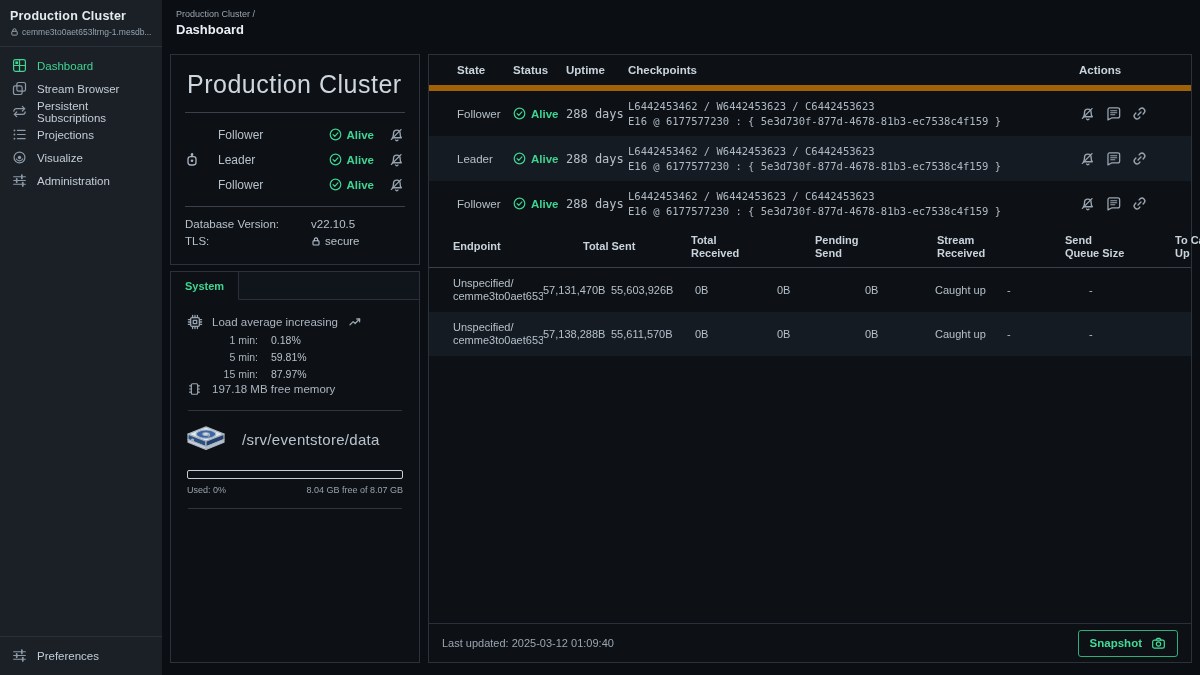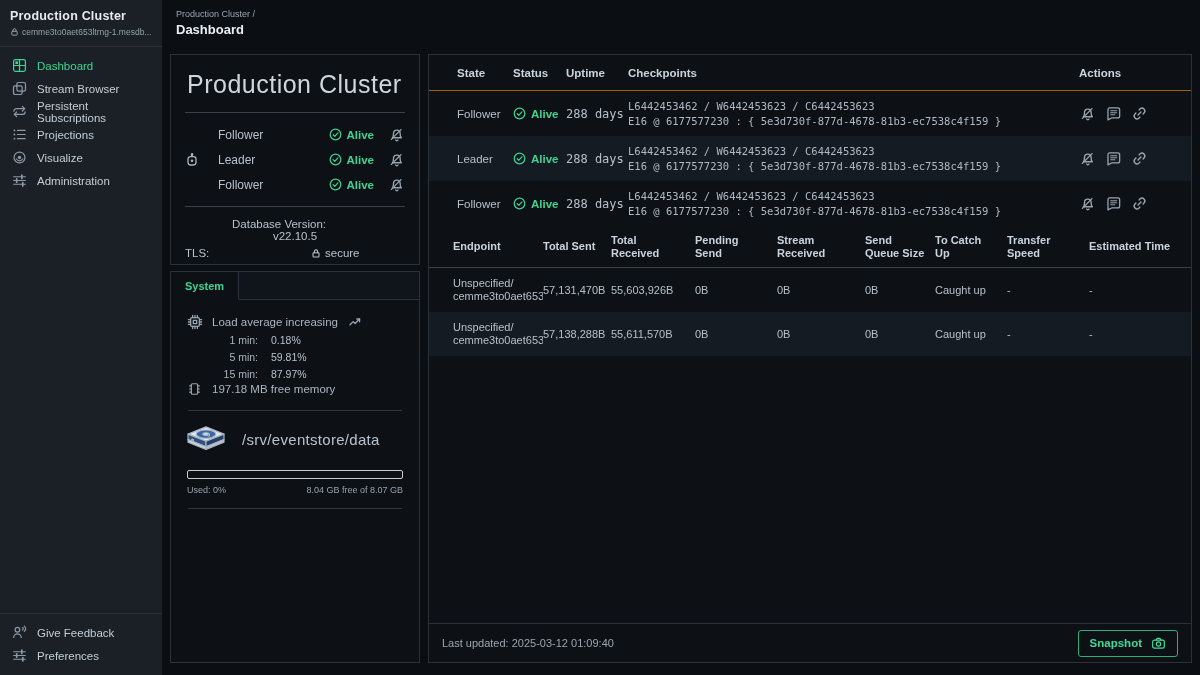--- a/index.html
+++ b/index.html
@@ -36,21 +36,21 @@
   .ov-title { font-size:25px; font-weight:300; color:#ced6de; letter-spacing:.5px; margin:15px 0 13px 2px; }
   .ov-divider { border-top:1px solid #3a414b; }
   .node-row { height:25px; display:flex; align-items:center; }
   .node-row.first { margin-top:9px; }
   .node-ic { width:20px; margin-right:13px; color:#aab5c0; }
   .node-role { flex:1; font-size:12px; color:#b7c1cb; }
   .node-status { display:flex; align-items:center; gap:5px; font-size:11.5px; font-weight:700; color:#3fd492; }
   .node-bell { margin-left:14px; color:#97a3af; }
   .ov-divider.low { margin-top:9px; }
   .info-row { display:flex; font-size:11.5px; color:#b7c1cb; margin-top:5px; align-items:center; }
-  .info-row.first { margin-top:11px;flex-direction:column; }
+  .info-row.first { margin-top:11px; }
   .info-label { width:126px; flex-shrink:0; }
   .info-value { display:flex; align-items:center; gap:4px; }
 
   .system-panel { flex:1; display:flex; flex-direction:column; min-height:0; }
   .tabbar { height:28px; display:flex; background:#10151b; border-bottom:1px solid #2a3039; flex-shrink:0; }
   .tab { padding:0 14px; display:flex; align-items:center; font-size:11px; font-weight:700; color:#aab4bf; cursor:default; }
   .tab.active { background:#0d1116; color:#3fd492; border-right:1px solid #2a3039; margin-bottom:-1px; border-bottom:1px solid #0d1116; }
   .tab.inactive { background:#181e25; border-right:1px solid #2a3039; }
   .sys-body { padding:14px 16px; font-size:11.5px; color:#aab5c0; }
   .srow { display:flex; align-items:center; gap:9px; }
@@ -62,31 +62,31 @@
   .mem-row { }
   .sys-divider { border-top:1px solid #2e353e; margin:13px 1px 0 1px; }
   .disk-row { display:flex; align-items:center; gap:17px; margin-top:15px; }
   .disk-path { font-size:15px; color:#b9c3cd; letter-spacing:.3px; }
   .disk-bar { margin-top:17px; height:9px; border:1px solid #c6cdd5; border-radius:2px; overflow:hidden; }
   .disk-fill { height:100%; background:#3fd492; width:0%; }
   .disk-usage { display:flex; justify-content:space-between; margin-top:6px; font-size:9px; color:#97a2ad; }
 
   
   .right-panel { flex:1; display:flex; flex-direction:column; min-width:0; }
-  .t1-head { display:grid; grid-template-columns:56px 53px 62px 1fr 96px; padding:0 16px 0 28px; height:36px; align-items:center; font-size:11.5px; font-weight:700; color:#c9d3dc; border-bottom:1px solid #a16207; flex-shrink:0; }
+  .t1-head { display:grid; grid-template-columns:56px 53px 62px 1fr 96px; padding:0 16px 0 28px; height:36px; align-items:center; font-size:11.5px; font-weight:700; color:#c9d3dc; border-bottom:6px solid #a16207; flex-shrink:0; }
   .t1-row { display:grid; grid-template-columns:56px 53px 62px 1fr 96px; padding:0 16px 0 28px; height:45px; align-items:center; flex-shrink:0; }
   .t1-row.alt, .t2-row.alt { background:#151b22; }
   .cell-state { font-size:11.5px; color:#b6c0ca; }
   .cell-status { display:flex; align-items:center; gap:5px; font-size:11.5px; font-weight:700; color:#3fd492; }
   .cell-uptime { font-family:"DejaVu Sans Mono", monospace; font-size:12px; color:#b6c0ca; }
   .cell-cp { font-family:"DejaVu Sans Mono", monospace; font-size:10.5px; line-height:14.5px; color:#aeb9c4; white-space:nowrap; overflow:hidden; }
   .cell-actions { display:flex; gap:9px; color:#9aa5b1; }
   .act-ic { width:17px; height:17px; cursor:pointer; }
 
-  .t2-head { display:grid; grid-template-columns:90px 68px 84px 82px 88px 70px 72px 82px 1fr; padding:6px 8px 6px 24px; min-height:42px; align-items:center; font-size:11px; font-weight:700; color:#c9d3dc; border-bottom:1px solid #39414a; line-height:13px; flex-shrink:0; }
+  .t2-head { display:grid; grid-template-columns:90px 68px 84px 82px 88px 70px 72px 82px 1fr; padding:6px 8px 6px 24px; min-height:42px; align-items:center; font-size:11px; font-weight:700; color:#c9d3dc; border-bottom:1px solid #39414a; line-height:13px; flex-shrink:0;gap:40px; }
   .t2-head > div { padding-right:10px; }
   .t2-row { display:grid; grid-template-columns:90px 68px 84px 82px 88px 70px 72px 82px 1fr; padding:0 8px 0 24px; height:44px; align-items:center; font-size:11px; color:#b6c0ca; flex-shrink:0; }
   .ep { line-height:13px; overflow:hidden; }
   .ep div { white-space:nowrap; overflow:hidden; }
 
   .rp-spacer { flex:1; }
   .panel-footer { border-top:1px solid #2a3039; height:39px; display:flex; align-items:center; justify-content:space-between; padding:0 13px; font-size:11px; color:#9aa5b1; flex-shrink:0; }
   .snapshot-btn { display:flex; align-items:center; gap:9px; border:1.5px solid #2fae78; color:#43da97; border-radius:3px; padding:5px 11px; font-size:11.5px; font-weight:700; background:transparent; cursor:pointer; font-family:"Liberation Sans", sans-serif; }
   .snapshot-btn .ic { width:15px; height:15px; }
 </style>
@@ -175,31 +175,20 @@
             <line x1="11.5" y1="10.2" x2="11.5" y2="13.8" stroke-width="1.8"></line>
           </svg>
       </span>
       <span>Administration</span>
     </div>
 
     <div class="sb-spacer"></div>
 
     <div class="sb-footer">
       <div class="sb-divider"></div>
-      <div class="sb-item">
-        <span class="ic">
-          <svg viewBox="0 0 16 16" width="15" height="15">
-              <circle cx="5.8" cy="5" r="2.5"></circle>
-              <path d="M1.8 13.3c0-2.2 1.8-3.9 4-3.9s4 1.7 4 3.9"></path>
-              <path d="M11.3 2.6c.8.8.8 2 0 2.8"></path>
-              <path d="M13.2 1.2c1.5 1.6 1.5 4 0 5.6"></path>
-            </svg>
-        </span>
-        <span>Give Feedback</span>
-      </div>
       <div class="sb-item">
         <span class="ic">
           <svg viewBox="0 0 16 16" width="15" height="15">
               <line x1="1.8" y1="4" x2="14.2" y2="4"></line>
               <line x1="1.8" y1="8" x2="14.2" y2="8"></line>
               <line x1="1.8" y1="12" x2="14.2" y2="12"></line>
               <line x1="10.5" y1="2.2" x2="10.5" y2="5.8" stroke-width="1.8"></line>
               <line x1="5" y1="6.2" x2="5" y2="9.8" stroke-width="1.8"></line>
               <line x1="11.5" y1="10.2" x2="11.5" y2="13.8" stroke-width="1.8"></line>
             </svg>

